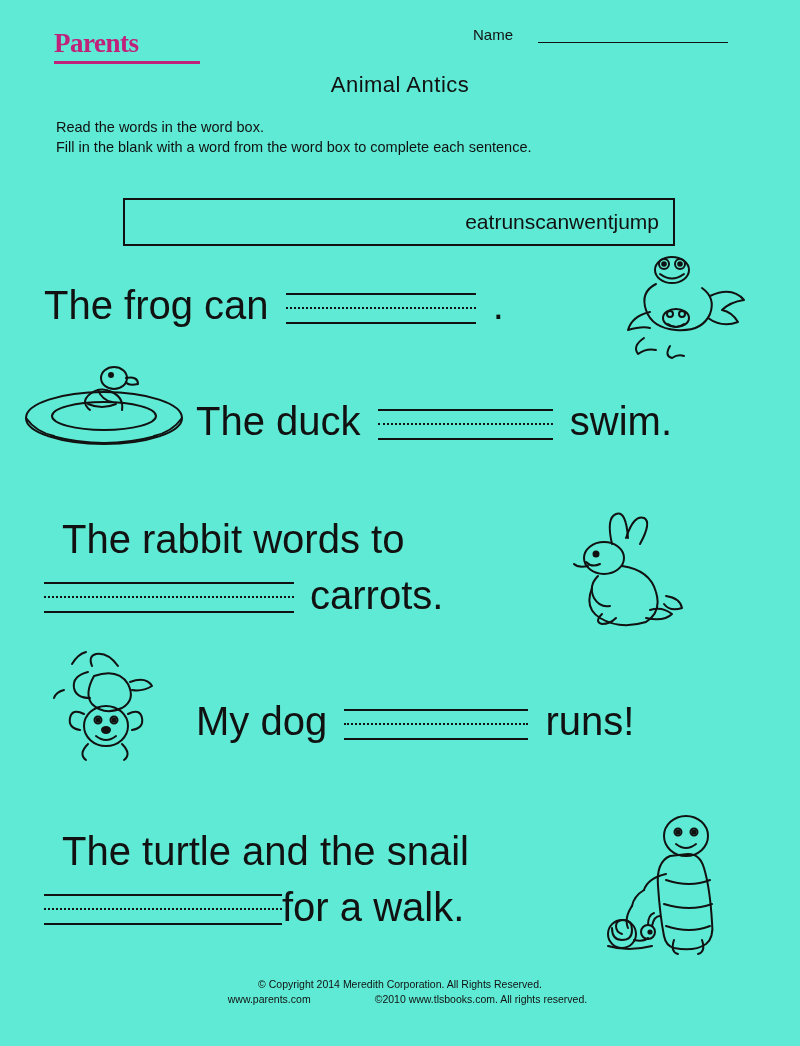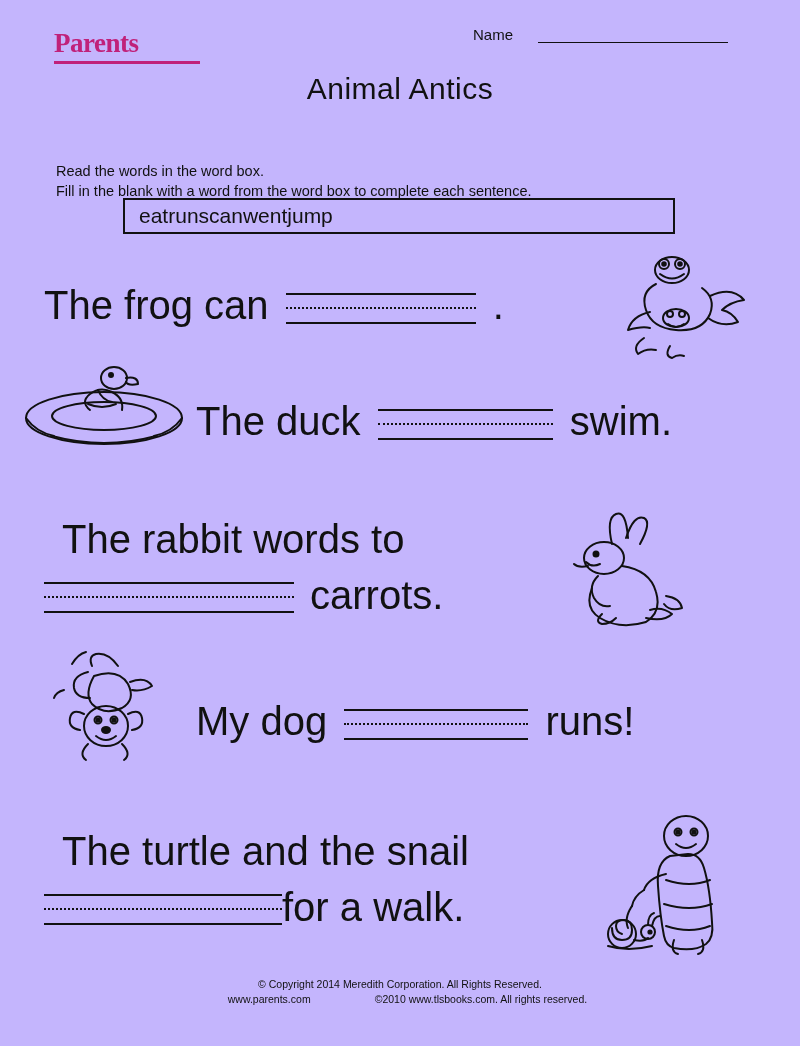--- a/index.html
+++ b/index.html
@@ -7,21 +7,21 @@
     padding: 0;
     background: #ffffff;
   }
   body {
     font-family: "DejaVu Sans", sans-serif;
   }
   #page {
     position: relative;
     width: 800px;
     height: 1046px;
-    background: #c4b5fd;
+    background: #5eead4;
     overflow: hidden;
   }
 
   
   .brand {
     position: absolute;
     left: 54px;
     top: 30px;
     width: 200px;
   }
@@ -59,48 +59,47 @@
     height: 16px;
   }
 
   .title {
     position: absolute;
     left: 0;
     right: 0;
     top: 72px;
     text-align: center;
     font-family: "Liberation Sans", sans-serif;
-    font-size: 30px;
+    font-size: 22px;
     color: #111;
     letter-spacing: 0.5px;
   }
 
   .instructions {
     position: absolute;
     left: 56px;
     top: 118px;
     font-family: "Liberation Sans", sans-serif;
     font-size: 14.5px;
     color: #111;
     line-height: 1.35;
-    margin-top: 44px;
   }
 
   
   .word-box {
     position: absolute;
     left: 123px;
     top: 198px;
     width: 552px;
-    height: 36px;
+    height: 48px;
     border: 2px solid #111;
     box-sizing: border-box;
     display: flex;
     align-items: center;
-    justify-content: flex-start;
+    justify-content: flex-end;
     padding: 0 14px;
   }
   .word-box .word {
     font-family: "Liberation Sans", sans-serif;
     font-size: 21px;
     color: #111;
   }
 
   
   .row {

